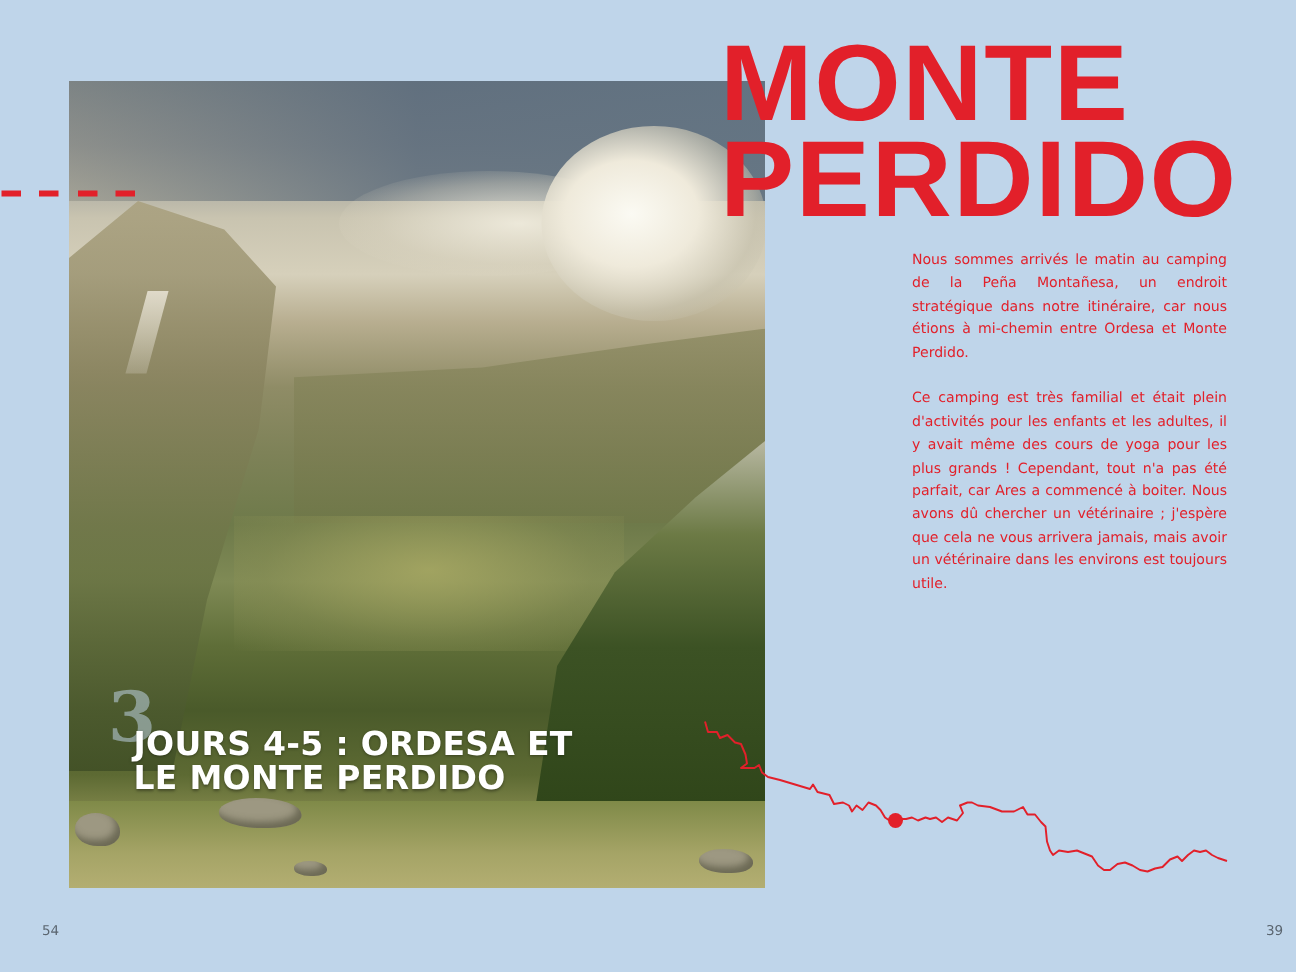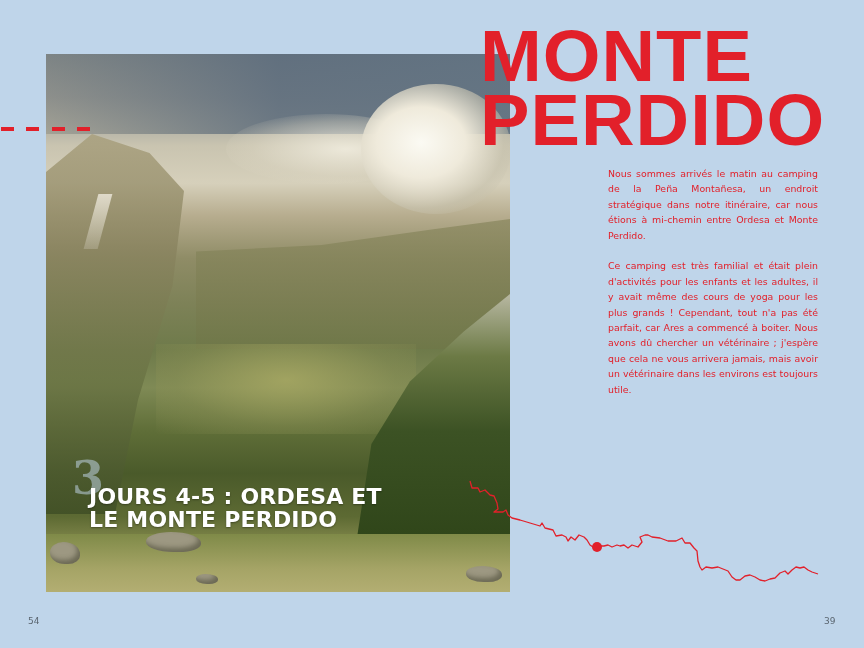--- a/index.html
+++ b/index.html
@@ -105,21 +105,21 @@
     }
     .body-text p { margin: 0 0 15.4px 0; }
 
     .trail { position: absolute; left: 0; top: 0; width: 864px; height: 648px; pointer-events: none; }
 
     .page-num {
       position: absolute; top: 616px; font-family: "DejaVu Sans", sans-serif;
       font-size: 9px; color: #5b6670;
     }
     .page-left { left: 28px; }
-    .page-right { left: 824px; }
+    .page-right { left: 844px; }
   </style>
 </head>
 <body>
 
 <div class="spread">
 
   <div class="photo">
     <div class="sky-dark"></div>
     <div class="cloud2"></div>
     <div class="cloud"></div>

